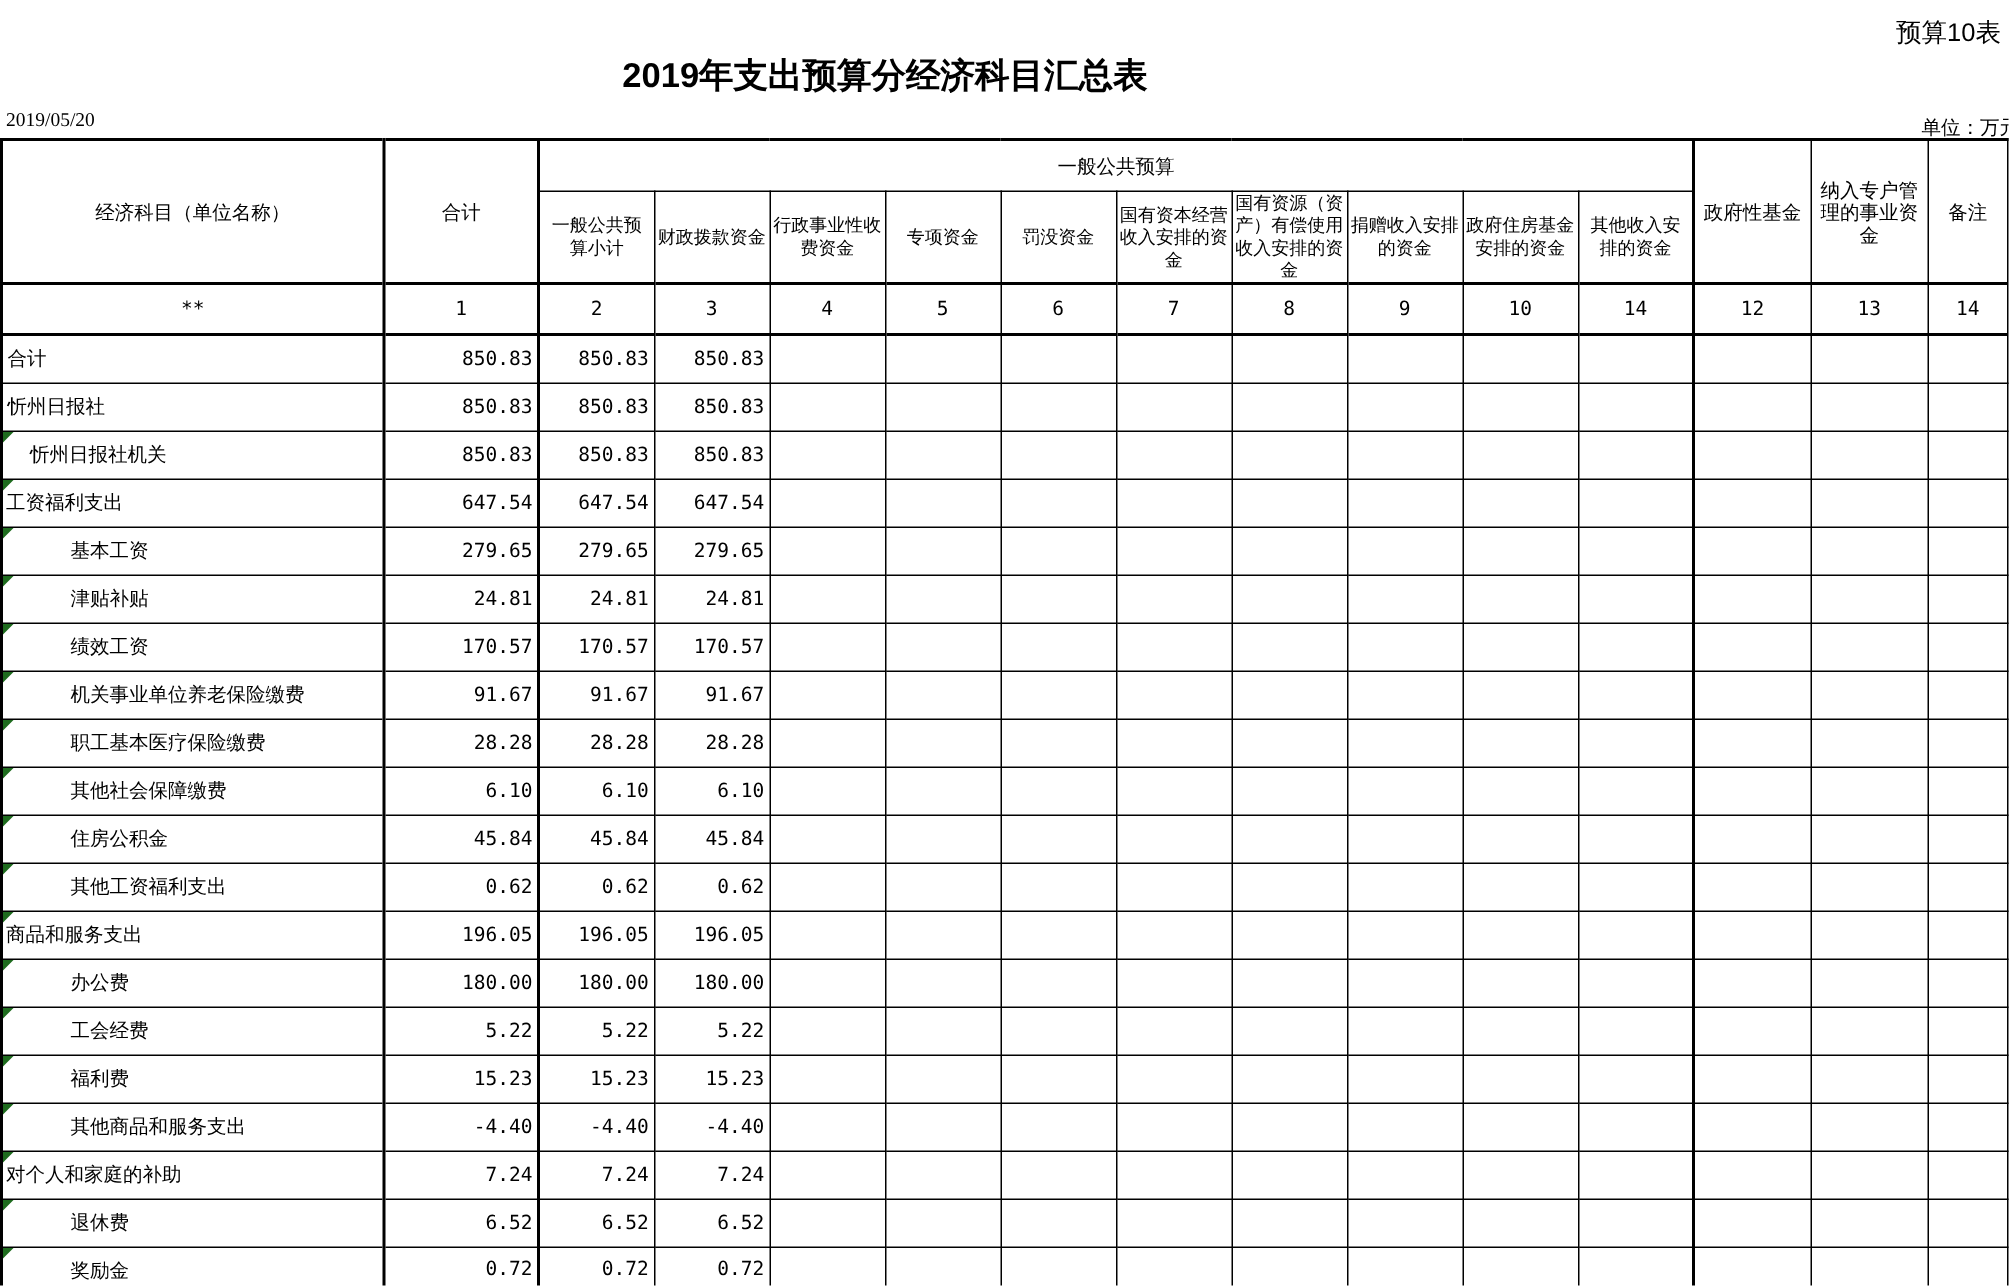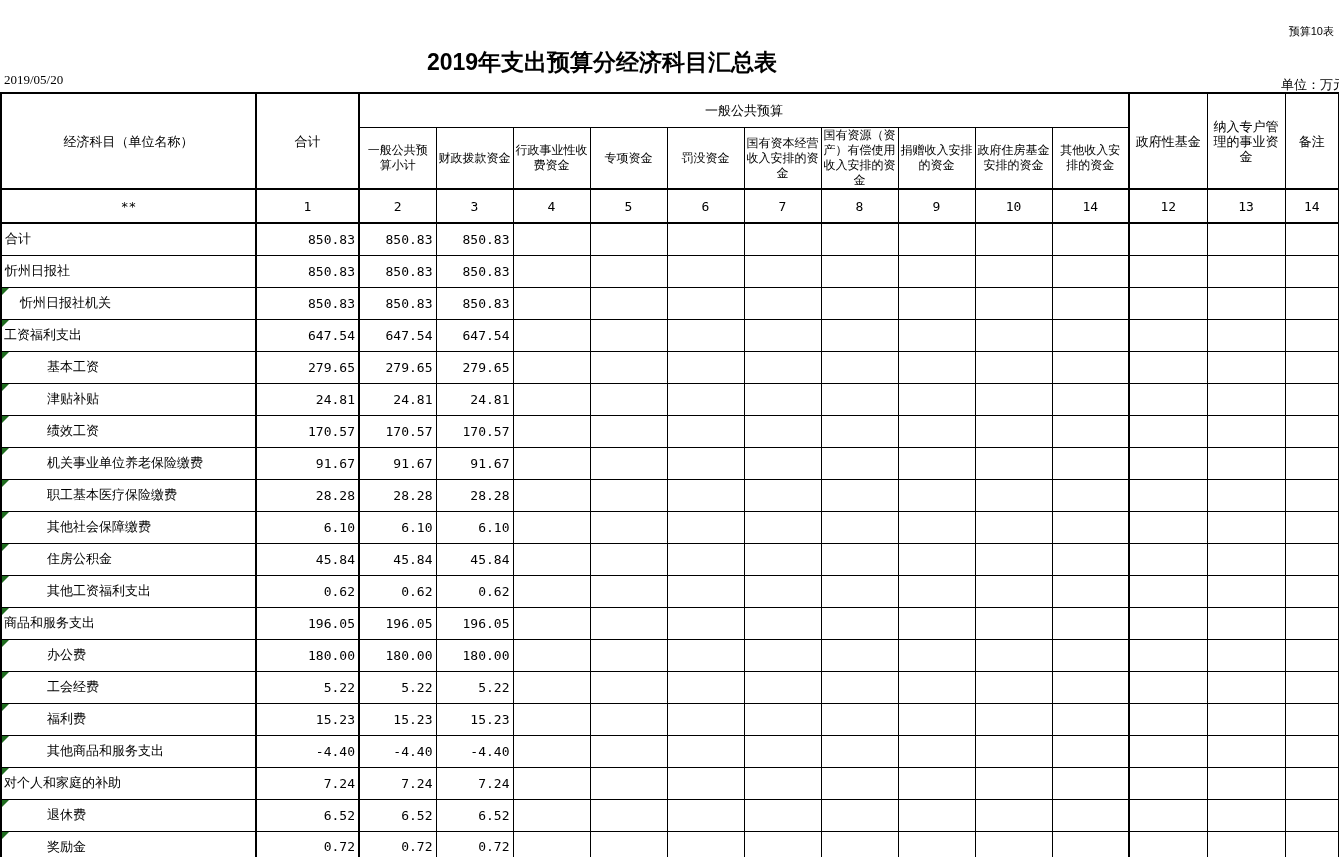--- a/index.html
+++ b/index.html
@@ -1,24 +1,24 @@
 <!DOCTYPE html>
 <html style="--marker-green: #1e6b1e;"><head>
 <meta charset="utf-8">
 <style>
   html,body{margin:0;padding:0;}
   body{
     width:1339px;height:857px;position:relative;overflow:hidden;
     background:#ffffff;color:#000;
     font-family:"Liberation Sans","DejaVu Sans",sans-serif;
   }
-  .corner-label{position:absolute;top:24px;right:5px;font-size:11px;white-space:nowrap;}
+  .corner-label{position:absolute;top:10px;right:5px;font-size:17px;white-space:nowrap;}
   .page-title{
     position:absolute;top:31px;left:586px;transform:translateX(-50%);
-    font-size:23px;font-weight:bold;white-space:nowrap;margin:16px;
+    font-size:23px;font-weight:bold;white-space:nowrap;margin:4px;
   }
   .report-date{position:absolute;top:72px;left:4px;font-size:13px;font-family:Liberation Serif, serif;}
   .unit-label{position:absolute;top:76px;right:-7px;font-size:13px;white-space:nowrap;}
   table.budget{
     position:absolute;top:92px;left:0;width:1338px;
     border-collapse:collapse;table-layout:fixed;
     border:2px solid #000;
   }
   th,td{
     border:1px solid #000;

